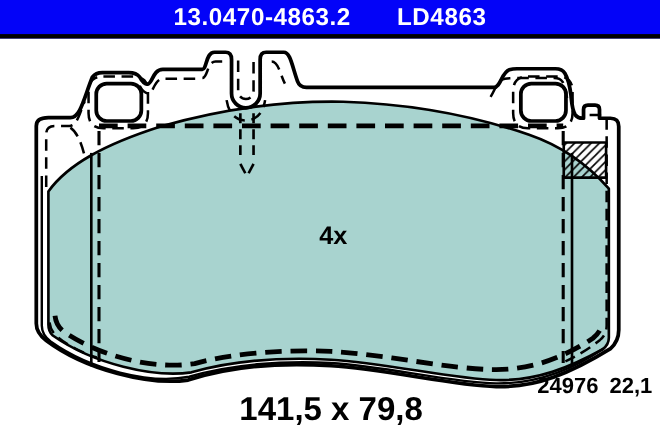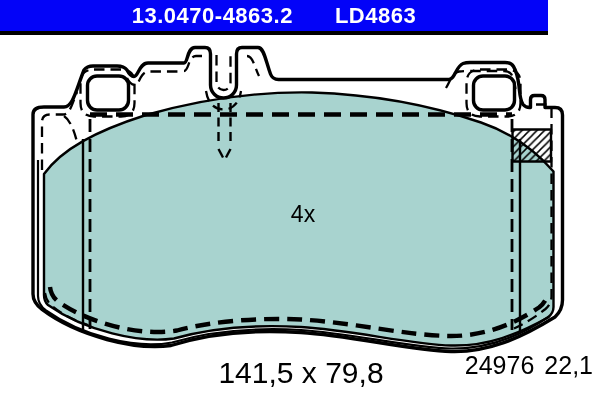--- a/index.html
+++ b/index.html
@@ -1,31 +1,31 @@
 <!DOCTYPE html>
 <html><head>
 <meta charset="utf-8">
 <style>
   html,body{margin:0;padding:0;width:600px;height:400px;background:#fff;overflow:hidden;
     font-family:"Liberation Sans", sans-serif;}
   .stage{position:relative;width:600px;height:400px;background:#fff;}
   
-  .hdr{position:absolute;left:0;top:0;width:548px;height:31px;background:#0303f8;
+  .hdr{position:absolute;left:0;top:0;width:600px;height:31px;background:#0303f8;
     border-bottom:4px solid #000;display:flex;align-items:center;justify-content:center;
     gap:42px;box-sizing:content-box;}
   .hdr span{color:#fff;font-size:22px;font-weight:bold;letter-spacing:.5px;line-height:31px;}
   
   svg.draw{position:absolute;left:0;top:0;width:600px;height:400px;}
   .friction{fill:#a8d3cf;}
   
-  .lbl{position:absolute;color:#000;font-weight:normal;white-space:nowrap;
+  .lbl{position:absolute;color:#000;font-weight:bold;white-space:nowrap;
     transform:translate(-50%,-50%);}
   .lbl-qty{left:303px;top:214px;font-size:23px;}
   .lbl-dim{left:301px;top:373px;font-size:30px;}
-  .lbl-ref{left:593px;top:365px;font-size:25px;transform:translate(-100%,-50%);
+  .lbl-ref{left:593px;top:352px;font-size:20px;transform:translate(-100%,-50%);
     display:flex;gap:10px;}
 </style>
 </head>
 <body>
 
 <div class="stage">
 
   <div class="hdr">
     <span>13.0470-4863.2</span>
     <span>LD4863</span>

